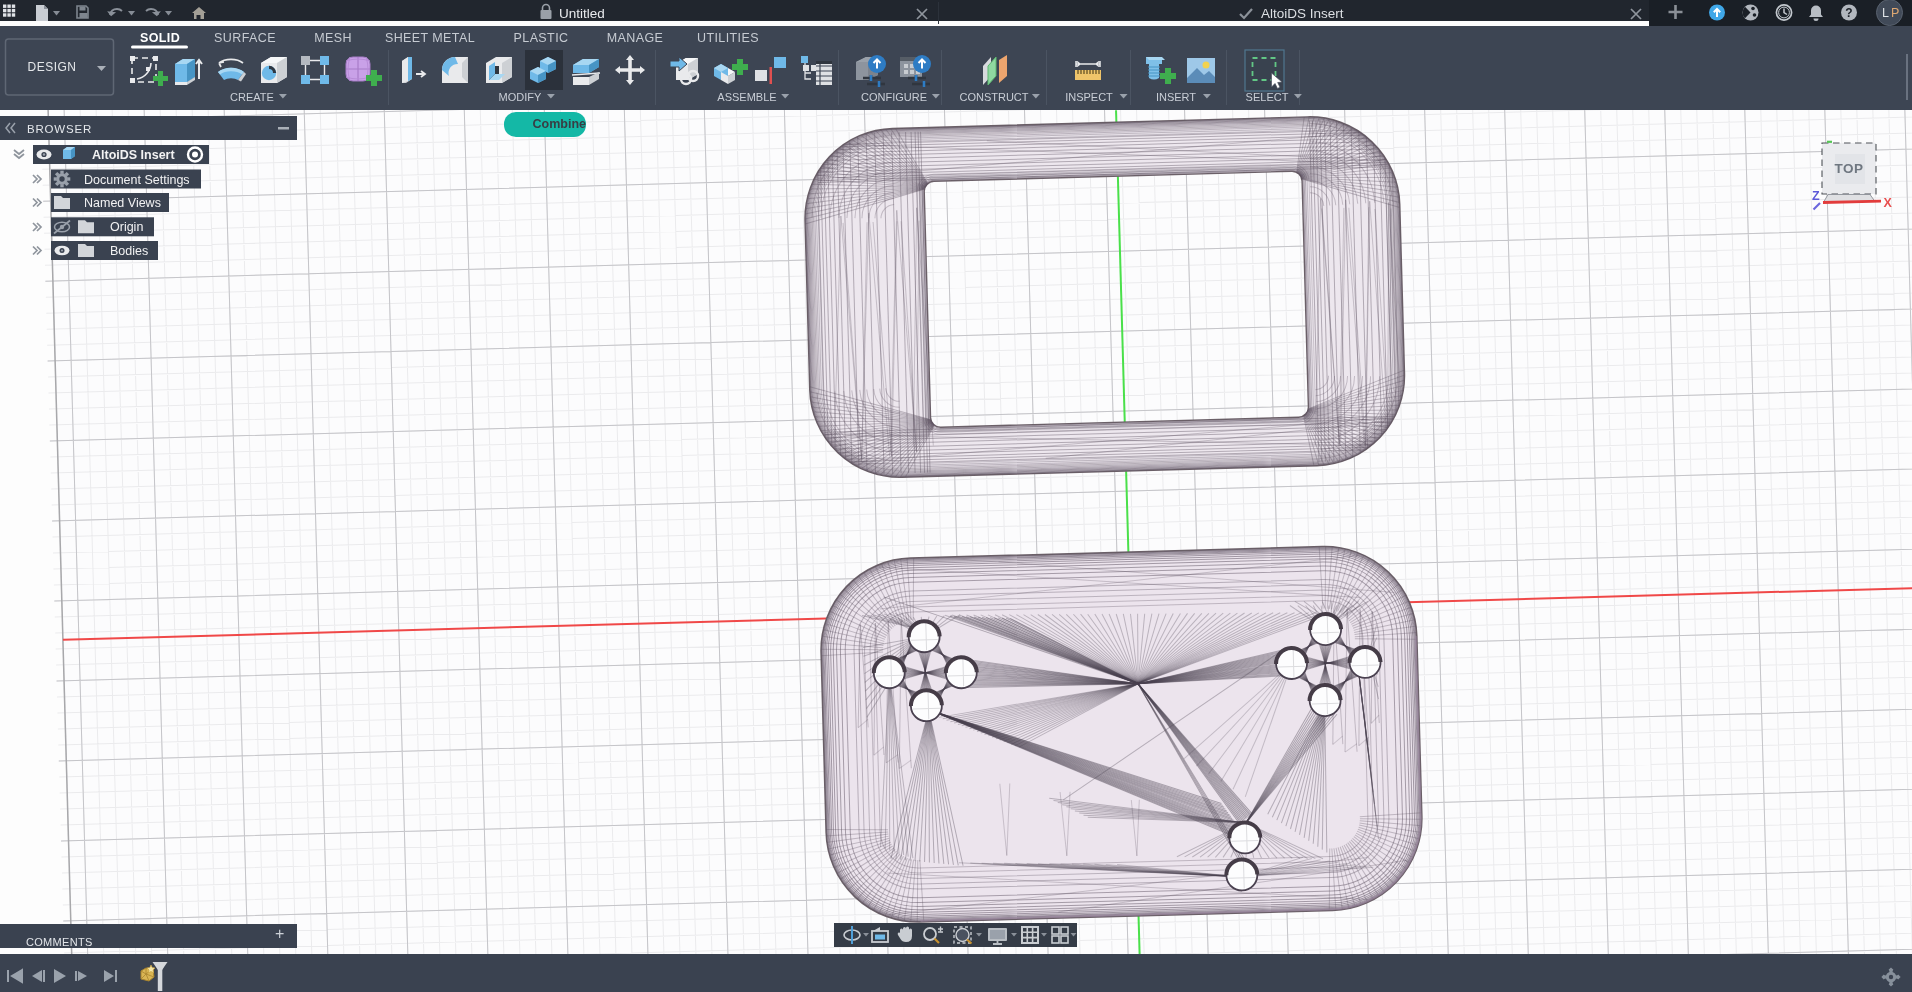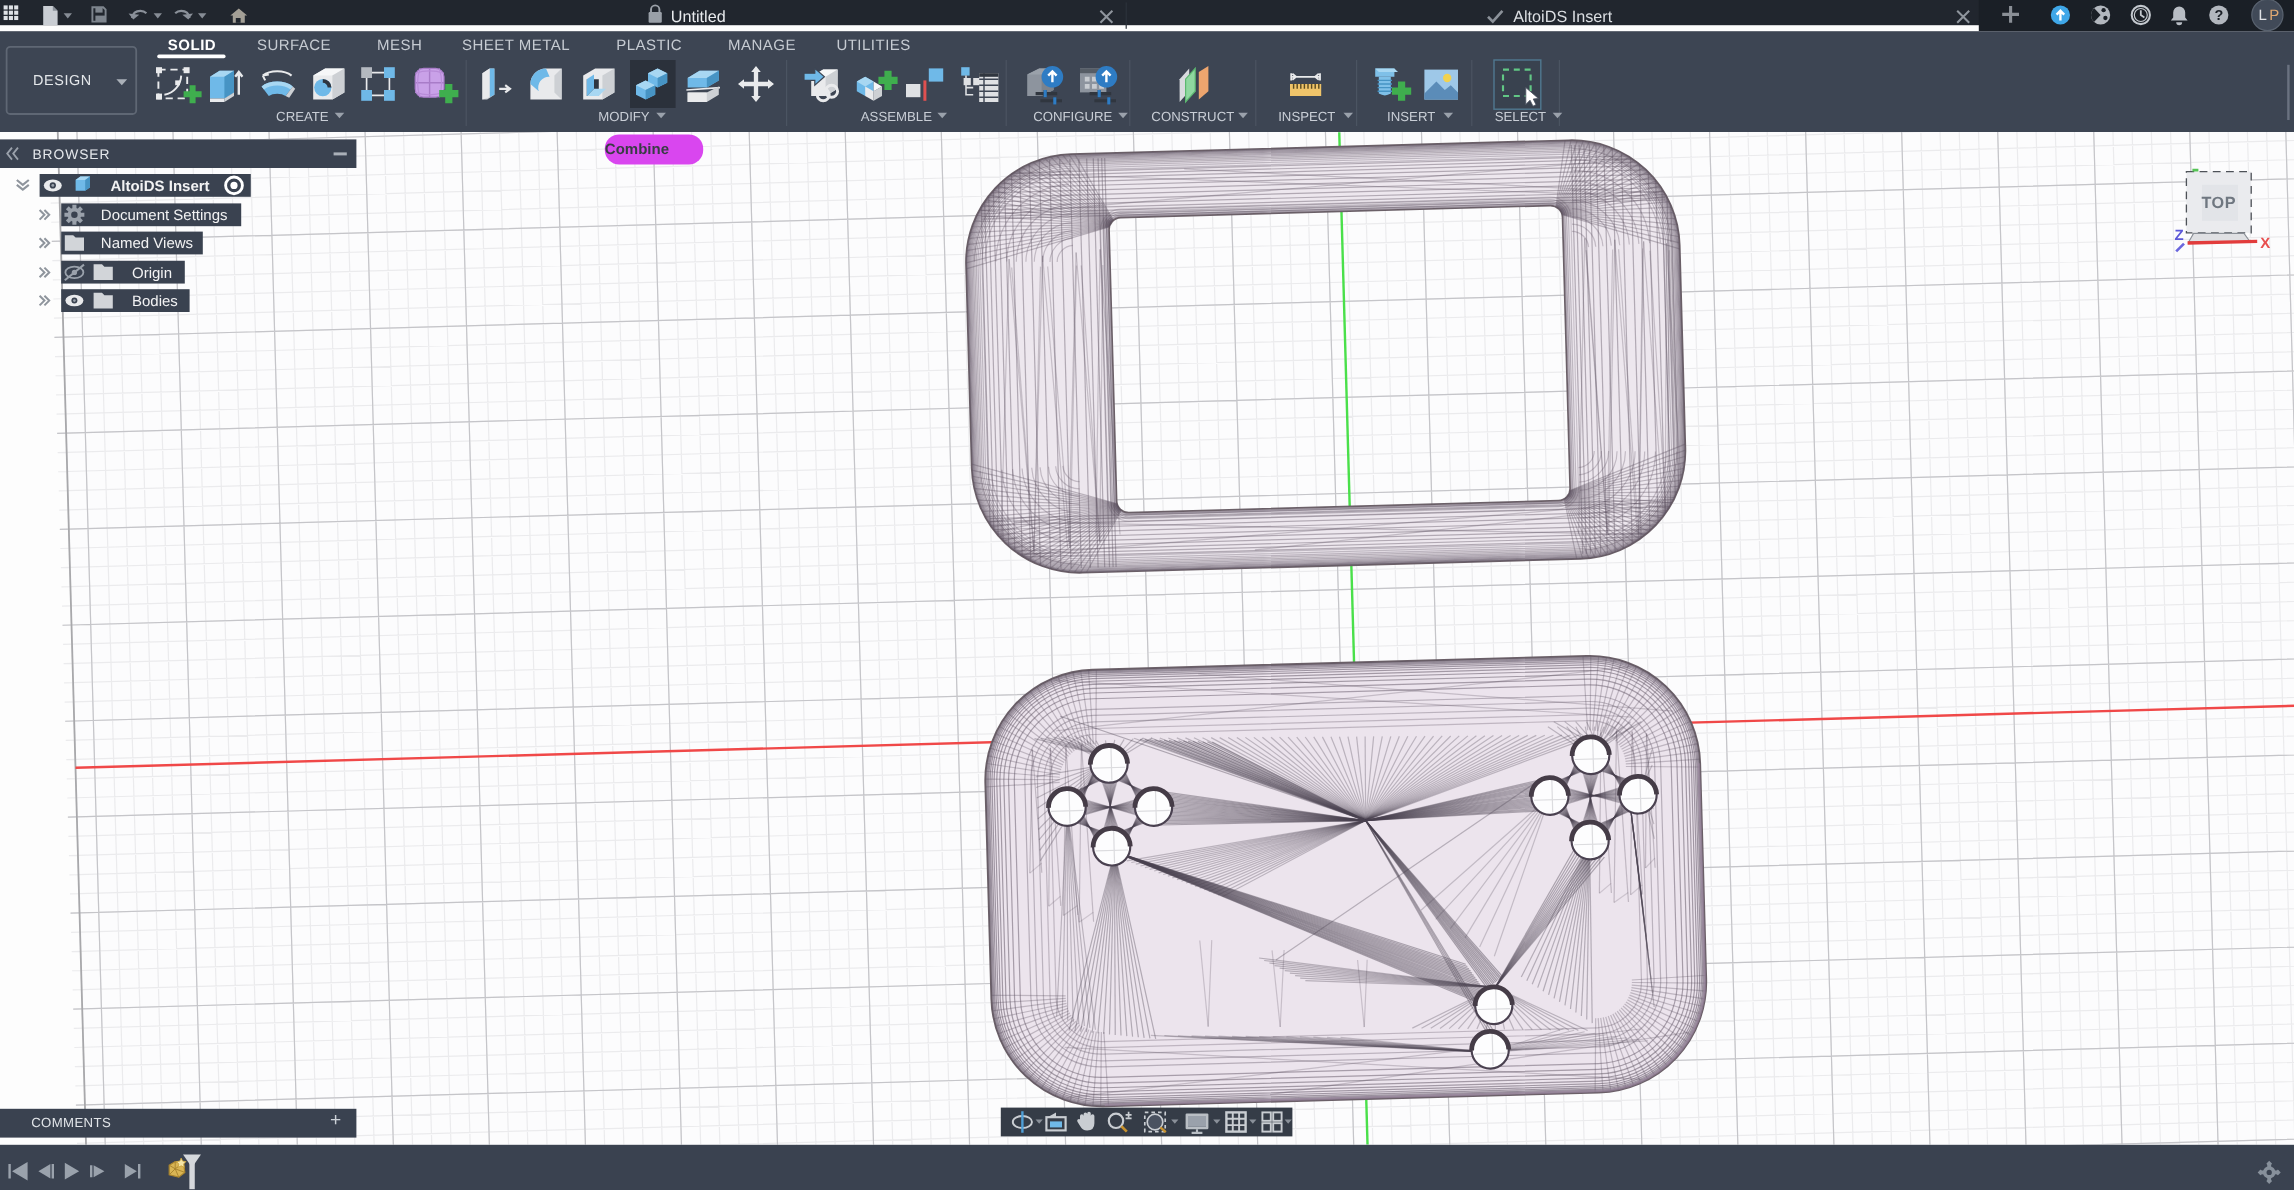--- a/index.html
+++ b/index.html
@@ -1,22 +1,22 @@
 <!DOCTYPE html>
 <html><head><meta charset="utf-8"><style>
 *{margin:0;padding:0;box-sizing:border-box}
 html,body{width:1912px;height:992px;overflow:hidden;background:#fdfdfd;font-family:"Liberation Sans",sans-serif}
 #titlebar{position:absolute;left:0;top:0;width:1912px;height:21px;background:#21262e}
 #titleright{position:absolute;left:1649px;top:0;width:263px;height:26px;background:#1a1f26}
 #ribbon{position:absolute;left:0;top:26px;width:1912px;height:84px;background:#3d4553}
 #canvas{position:absolute;left:0;top:110px;width:1912px;height:844px;background:#fdfdfd;overflow:hidden}
 #browser{position:absolute;left:0;top:6px}
-#tooltip{position:absolute;left:504px;top:2px;width:82px;height:25px;background:#d946ef;border-radius:12px;color:#383d44;font-weight:bold;font-size:12.5px;text-align:left;line-height:25px}
+#tooltip{position:absolute;left:504px;top:2px;width:82px;height:25px;background:#14b8a6;border-radius:12px;color:#383d44;font-weight:bold;font-size:12.5px;text-align:right;line-height:25px}
 #navbar{position:absolute;left:834px;top:813px;width:243px;height:24px;background:#353c47;display:flex;align-items:center}
-#comments{position:absolute;left:0;top:814px;width:297px;height:23.5px;background:#3a4250;color:#e2e5e9;font-size:11.5px;display:flex;align-items:center}
+#comments{position:absolute;left:0;top:814px;width:297px;height:23.5px;background:#3a4250;color:#e2e5e9;font-size:11.5px;display:flex;align-items:flex-end}
 #timeline{position:absolute;left:0;top:954px;width:1912px;height:38px;background:#3a4250}
 </style></head><body>
 
 <div id="canvas">
 <svg width="1912" height="844" viewBox="0 0 1912 844">
 <defs>
         <clipPath id="frameclip">
           <path d="M906.0,122.0 L1321.0,122.0 A90.0,90.0 0 0 1 1411.0,212.0 L1411.0,381.0 A90.0,90.0 0 0 1 1321.0,471.0 L906.0,471.0 A90.0,90.0 0 0 1 816.0,381.0 L816.0,212.0 A90.0,90.0 0 0 1 906.0,122.0 Z M946.0,176.0 L1304.0,176.0 A10.0,10.0 0 0 1 1314.0,186.0 L1314.0,412.0 A10.0,10.0 0 0 1 1304.0,422.0 L946.0,422.0 A10.0,10.0 0 0 1 936.0,412.0 L936.0,186.0 A10.0,10.0 0 0 1 946.0,176.0 Z" fill-rule="evenodd" clip-rule="evenodd"></path>
         </clipPath>
         <clipPath id="plateclip">

